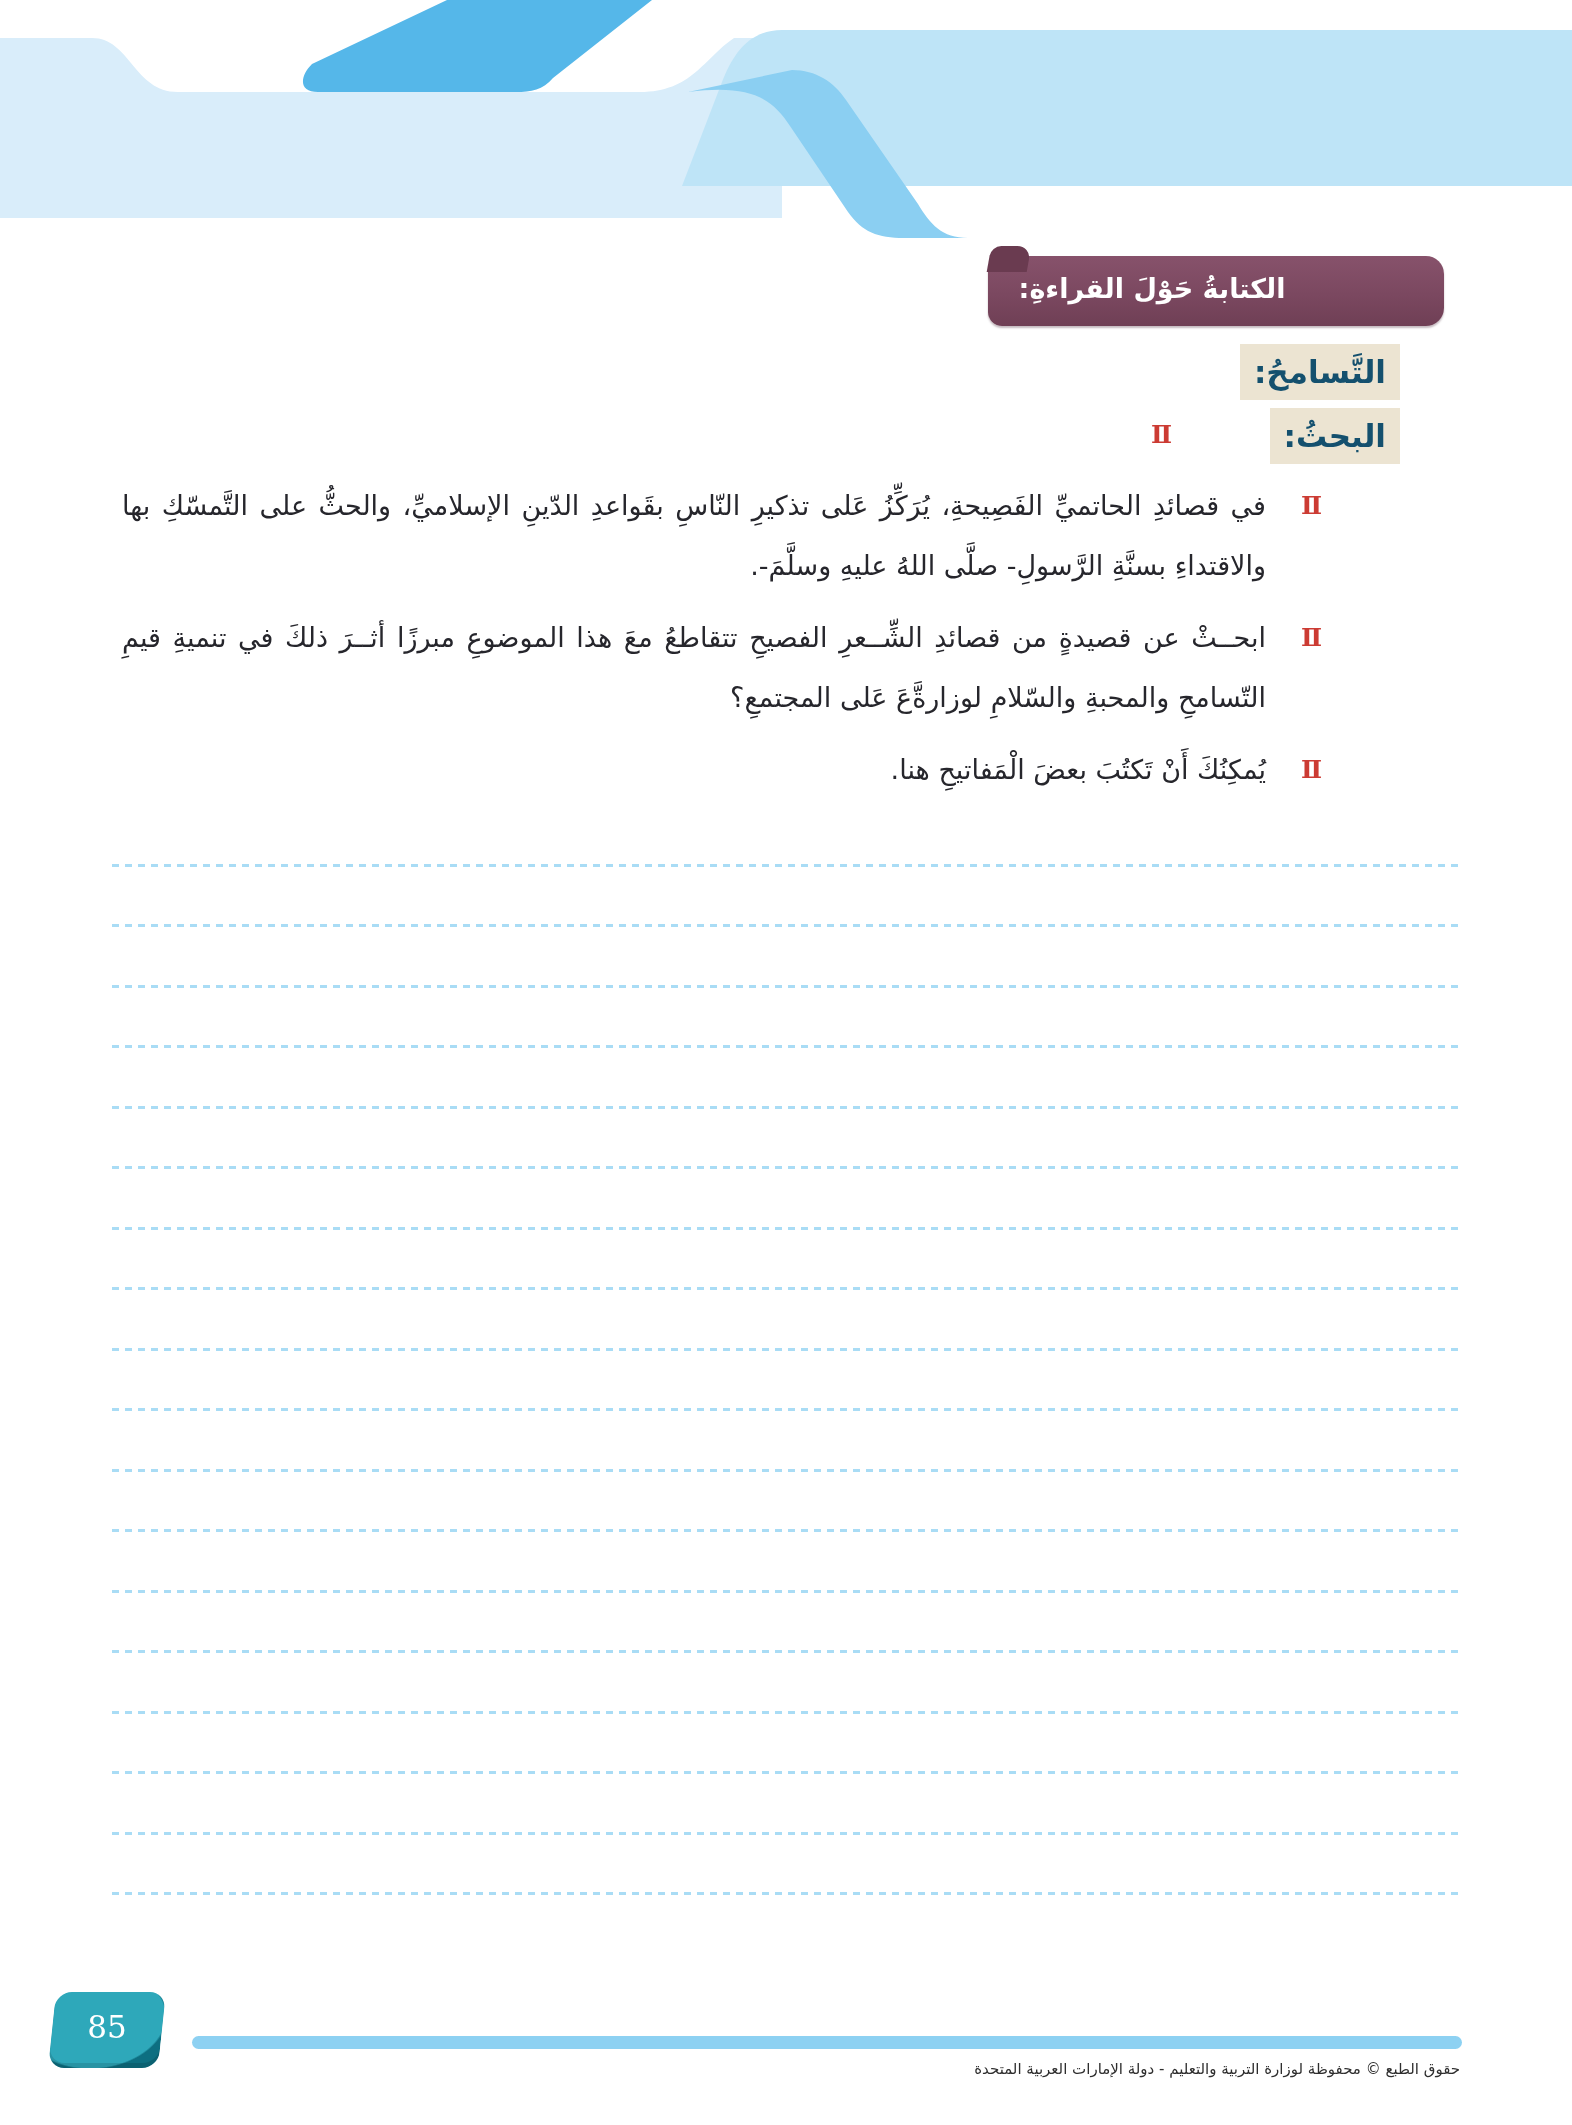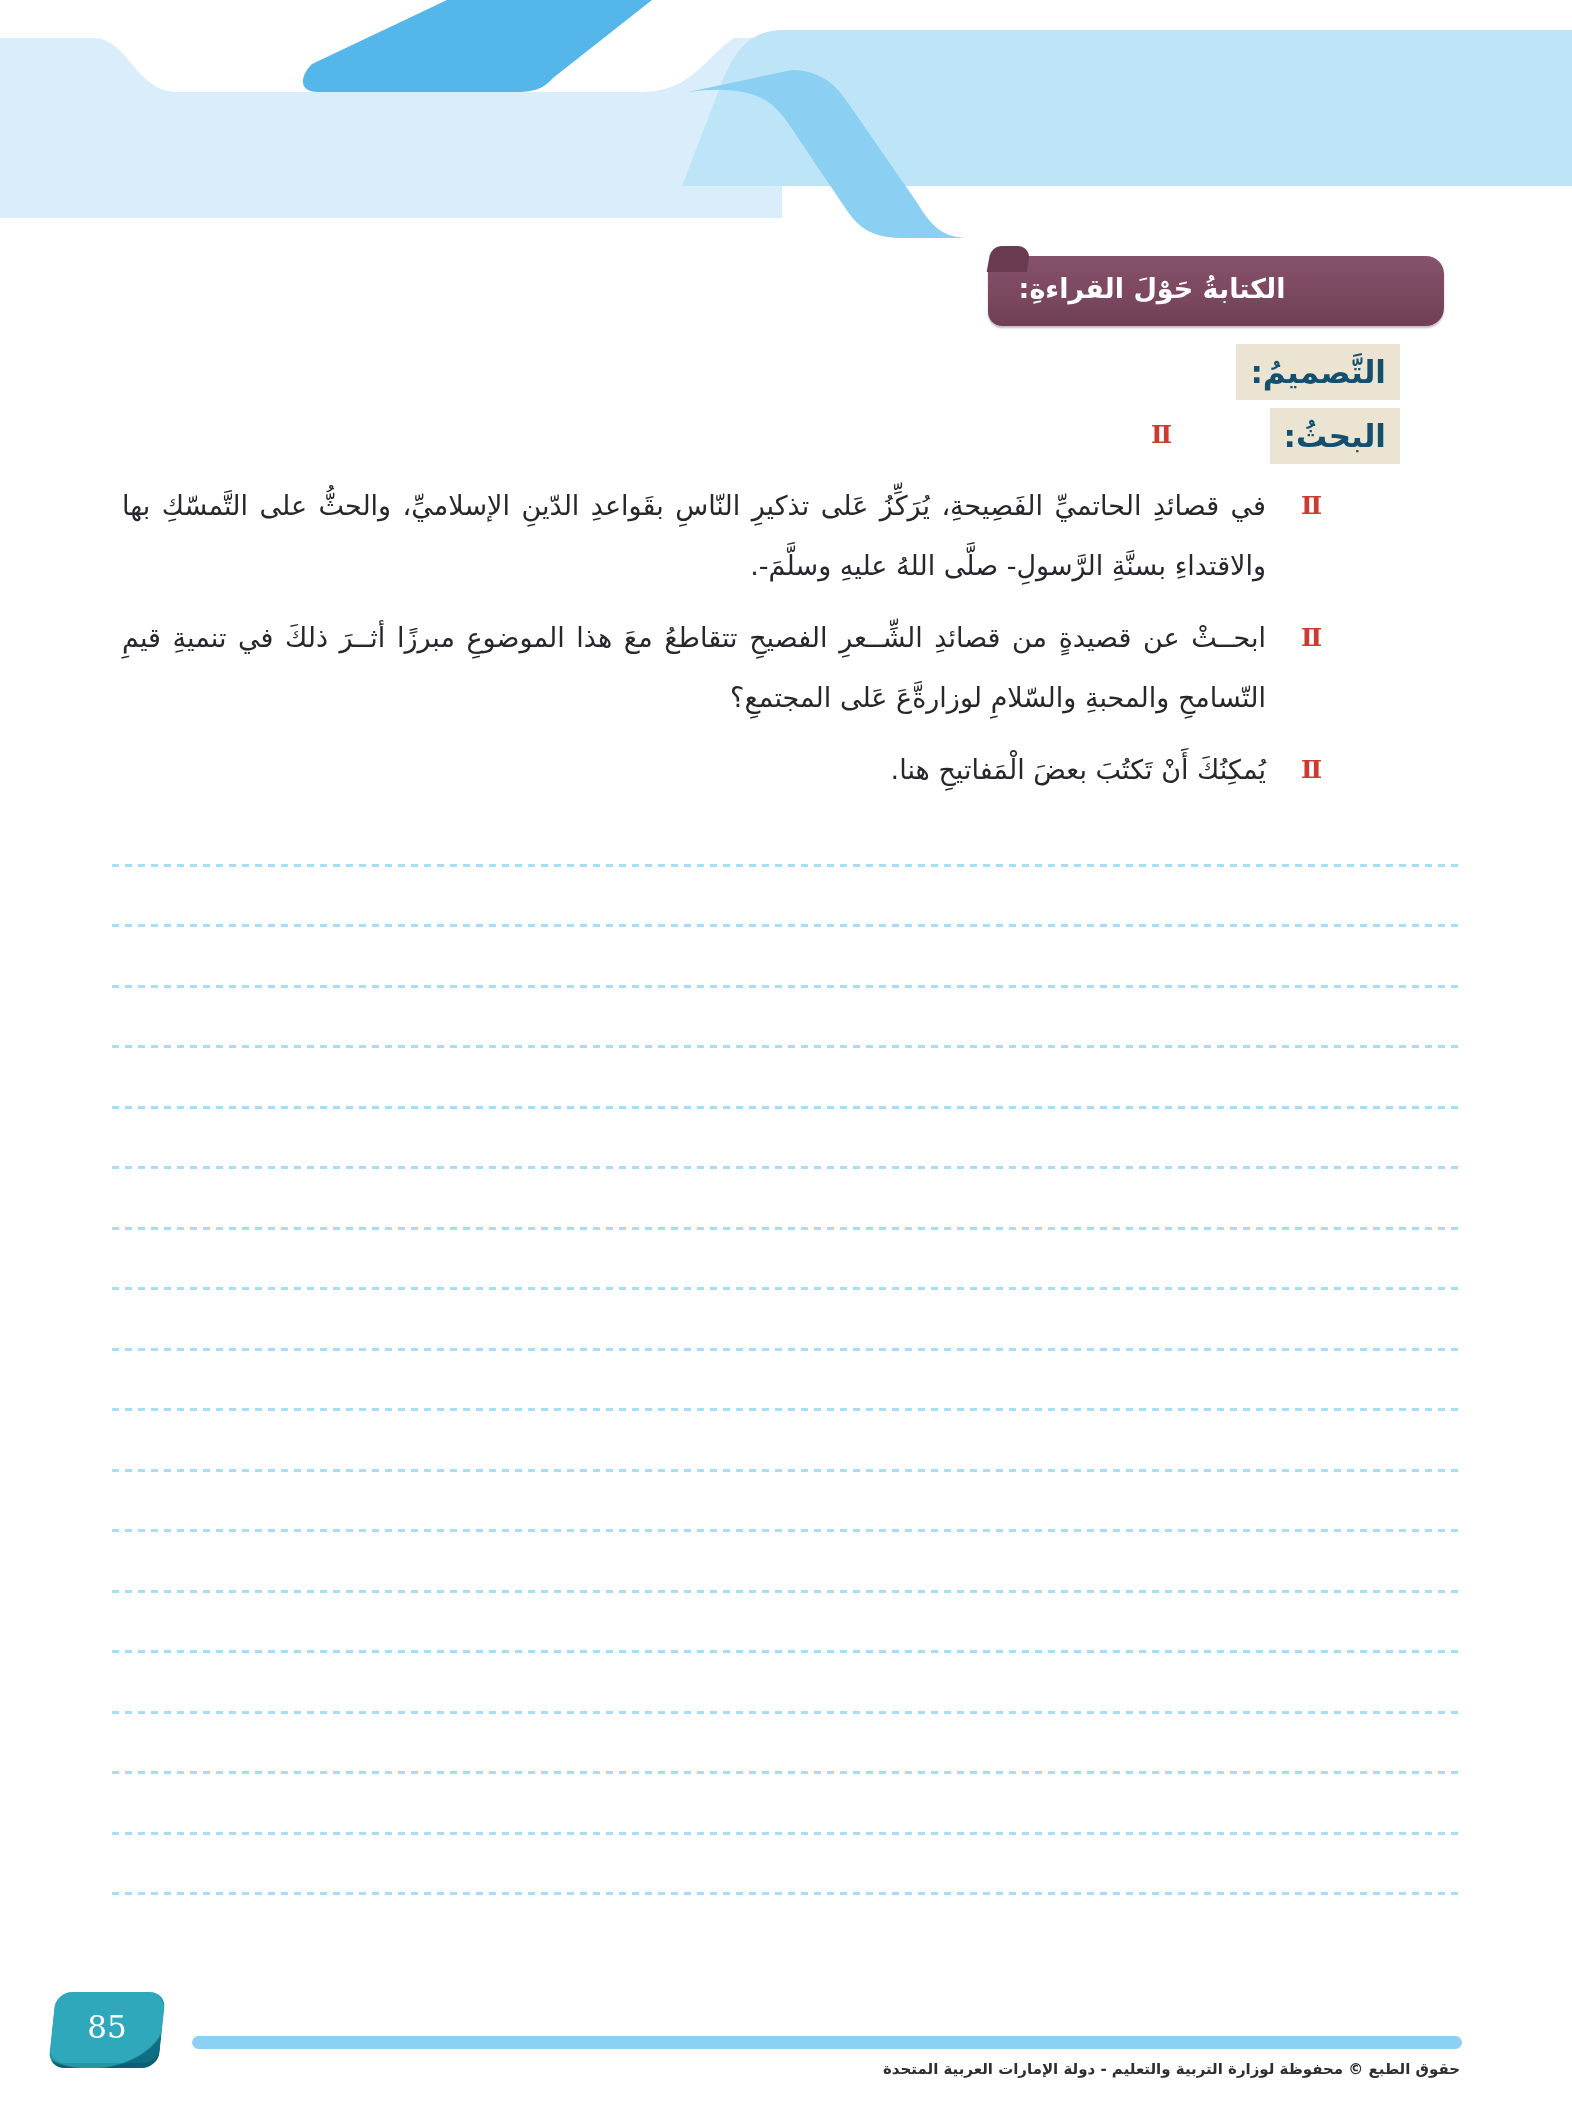--- a/index.html
+++ b/index.html
@@ -50,41 +50,41 @@
   .page-badge{position:absolute;left:52px;top:1992px;width:110px;height:76px;
          transform:skewX(-6deg);border-radius:16px;
          background:radial-gradient(ellipse 72px 50px at 38% 36%,#2ea8ba 97%,rgba(0,0,0,0) 100%),#0d6f81;
          box-shadow:inset 0 -5px 0 rgba(0,0,0,.12);}
   .page-badge span{display:block;width:100%;height:100%;line-height:70px;text-align:center;
          color:#fff;font-family:"DejaVu Serif","Liberation Serif",serif;font-size:31px;
          transform:skewX(6deg);}
   .footer-bar{position:absolute;left:192px;top:2036px;width:1270px;height:13px;
          background:#8dd1f2;border-radius:7px;}
   .copyright{position:absolute;right:112px;top:2060px;direction:rtl;color:#2e2e2e;
-         font-size:15px;font-weight:bold;text-align:right;}
+         font-size:15px;font-weight:normal;text-align:right;}
 </style>
 </head>
 <body>
 
 <div class="page">
 
   <svg class="decor" viewBox="0 0 1572 245" preserveAspectRatio="none">
     <path fill="#d9edfa" d="M0,38 H92 C130,38 134,92 178,92 H640 C692,92 704,58 734,38 L782,38 V218 H0 Z"></path>
     <path fill="#bee4f7" d="M782,30 C748,30 732,56 722,82 L682,186 H1572 V30 Z"></path>
     <path fill="#55b7e9" d="M447,0 H652 L553,78 C543,90 531,92 516,92 H318 C298,92 300,76 312,64 Z"></path>
     <path fill="#8bcff2" d="M688,92 C750,84 772,98 790,126 L848,212 C862,232 878,238 904,238 H968 C942,238 930,224 918,204 L846,100 C834,82 816,70 792,70 Z"></path>
   </svg>
 
   <div class="banner">
     <span class="banner-text">الكتابةُ حَوْلَ القراءةِ:</span>
   </div>
 
   <div class="content">
 
-    <div class="sec-heading h-design">التَّصميمُ:</div>
+    <div class="sec-heading h-design">التَّسامحُ:</div>
 
     <div class="dbullet">
       <span class="marker">Ⅱ</span>
     </div>
 
     <div class="sec-heading h-search">البحثُ:</div>
 
     <div class="rbullet">
       <span class="marker">Ⅱ</span>
       <p class="btext">في قصائدِ الحاتميِّ الفَصِيحةِ، يُرَكِّزُ عَلى تذكيرِ النّاسِ بقَواعدِ الدّينِ الإسلاميِّ، والحثُّ على التَّمسّكِ بها والاقتداءِ بسنَّةِ الرَّسولِ- صلَّى اللهُ عليهِ وسلَّمَ-.</p>

